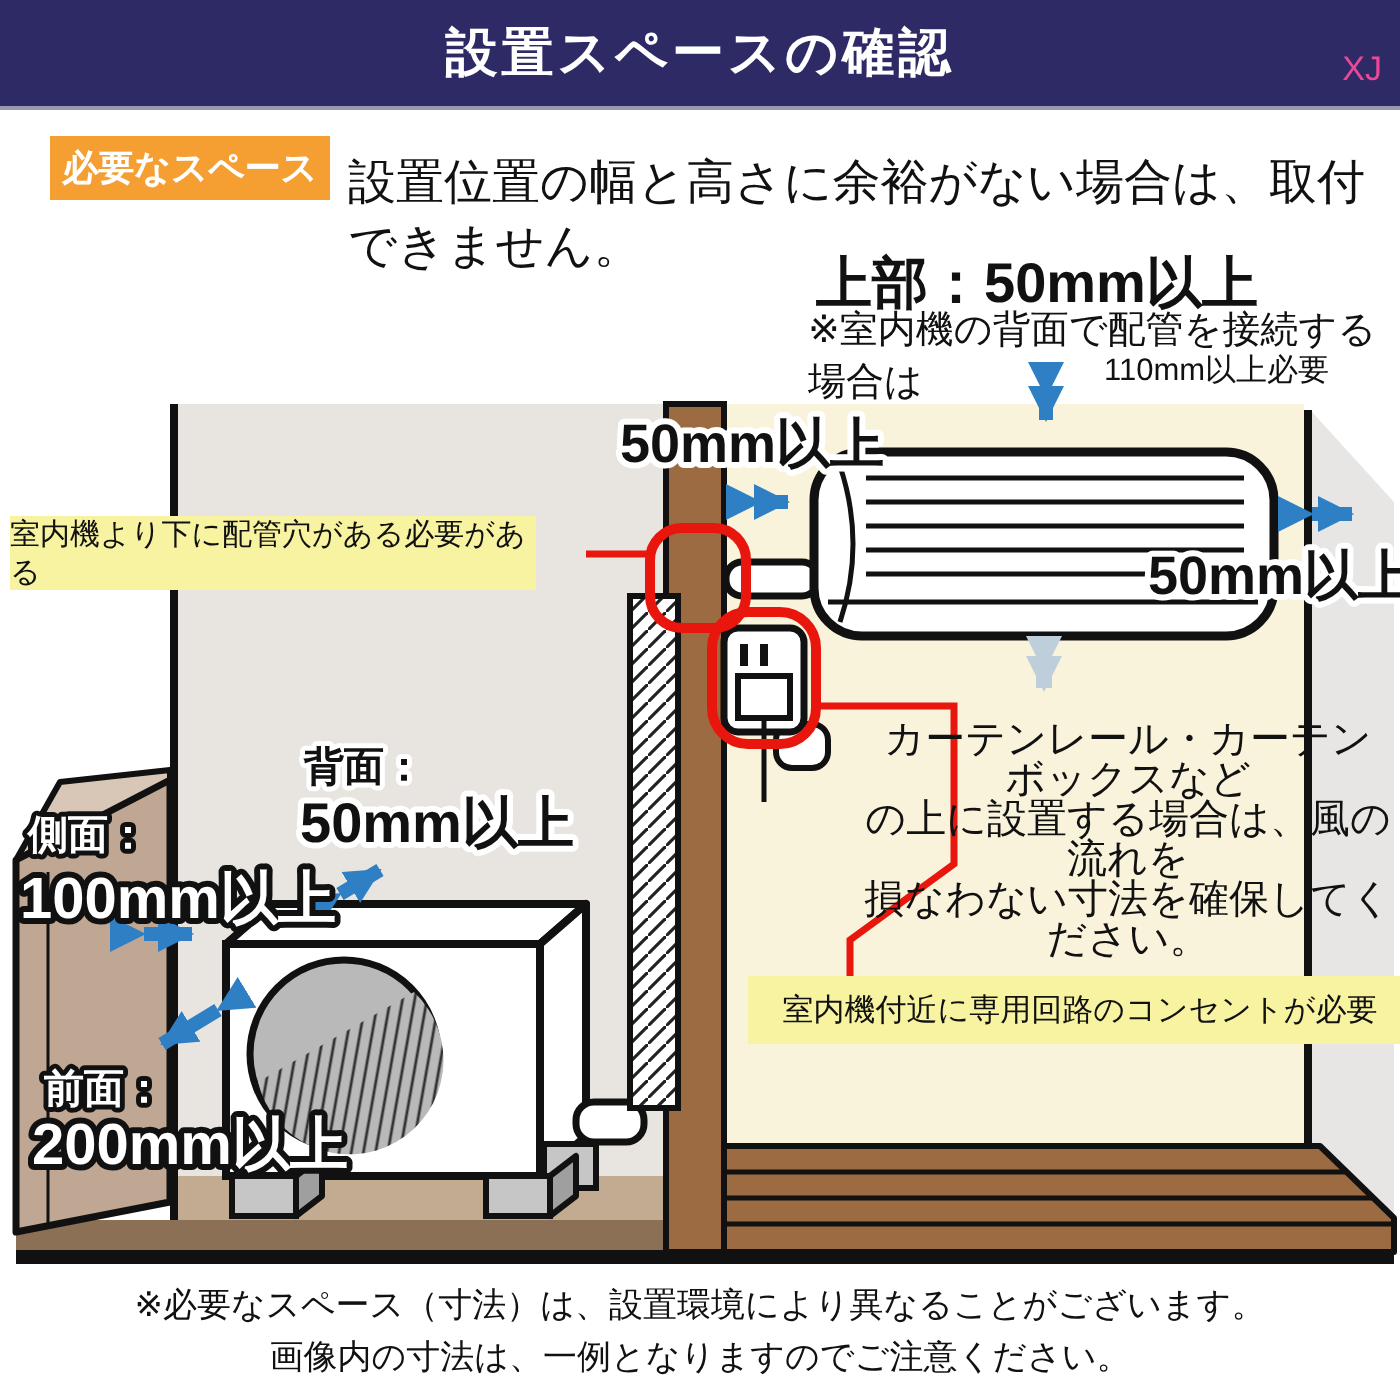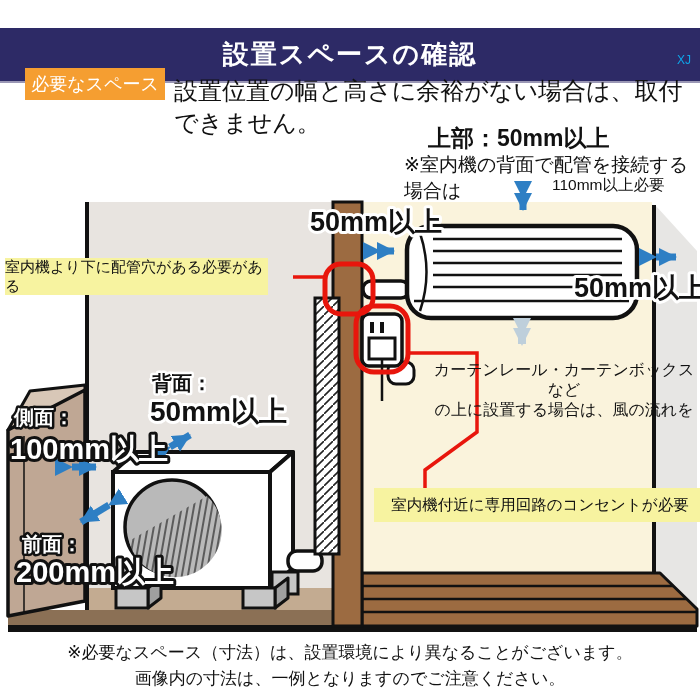--- a/index.html
+++ b/index.html
@@ -2,34 +2,34 @@
 <html style="--navy: #2d2a66; --orange: #f59e31; --yellow: #f7f3a0; --red: #e8160c; --blue: #2e7fc4; --lightblue: #becfdb; --cream: #faf3dc; --wallgray: #e8e4e0; --cornergray: #e7e6e4; --brown: #9c6b41; --groundtan: #c3ab91; --darkbrown: #8b7055; --slab: #bfa794; --slabtop: #d8c7b7; --fangray: #b9b9b9; --footgray: #c6c6c6;"><head>
 <meta charset="utf-8">
 <style>
   html,body{margin:0;padding:0;background:#fff;}
   #frame{position:relative;width:700px;height:700px;background:#fff;overflow:hidden;
          font-family:"Liberation Sans","DejaVu Sans",sans-serif;color:#111;}
   .abs{position:absolute;}
   
   #hdr{left:0;top:0;width:700px;height:53px;background:var(--navy);border-bottom:2px solid #9a97b5;}
   #hdr .t{width:100%;text-align:center;line-height:52px;color:#fff;font-size:26px;font-weight:bold;letter-spacing:2px;}
-  #hdr .code{position:absolute;right:9px;top:25px;color:#0ea5e9;font-size:12px;}
+  #hdr .code{position:absolute;right:9px;top:25px;color:#ec4899;font-size:17px;}
   
   #badge{left:25px;top:68px;width:140px;height:32px;background:var(--orange);color:#fff;
-         font-weight:normal;font-size:18px;text-align:center;line-height:32px;}
+         font-weight:bold;font-size:18px;text-align:center;line-height:32px;}
   #intro{left:174px;top:75px;font-size:24px;}
   
-  #tn-title{left:428px;top:123px;font-size:23px;font-weight:bold;}
+  #tn-title{left:408px;top:123px;font-size:28px;font-weight:bold;}
   #tn-1{left:404px;top:152px;font-size:19px;}
   #tn-2{left:552px;top:175px;font-size:15.5px;}
   
   .note{background:var(--yellow);display:flex;align-items:center;justify-content:center;}
   #c1{left:5px;top:258px;width:263px;height:37px;font-size:15px;}
   #c2{left:374px;top:488px;width:332px;height:34px;font-size:15.5px;}
-  #curtain{left:432px;top:360px;width:264px;text-align:center;font-size:16px;line-height:20px;}
+  #curtain{left:432px;top:360px;width:264px;text-align:center;font-size:20px;line-height:20px;}
   #curtain span{display:block;}
   
   .foot{left:0;width:700px;text-align:center;font-size:17px;}
   #f1{top:641px;} #f2{top:667px;}
   
   svg text{font-family:"Liberation Sans","DejaVu Sans",sans-serif;font-weight:bold;}
   .olb{fill:#111;stroke:#fff;stroke-linejoin:round;paint-order:stroke;}
   .olw{fill:#fff;stroke:#111;stroke-linejoin:round;paint-order:stroke;}
 </style>
 </head>
@@ -136,36 +136,37 @@
     <text x="310" y="231" font-size="27" class="olb" stroke-width="6">50mm以上</text>
     <text x="574" y="297" font-size="27" class="olb" stroke-width="6">50mm以上</text>
     <text x="152" y="390" font-size="20" class="olb" stroke-width="5">背面：</text>
     <text x="150" y="421" font-size="28" class="olb" stroke-width="6">50mm以上</text>
     <text x="14" y="424" font-size="20" class="olw" stroke-width="5">側面：</text>
     <text x="10" y="459" font-size="29" class="olw" stroke-width="6">100mm以上</text>
     <text x="22" y="551" font-size="20" class="olw" stroke-width="5">前面：</text>
     <text x="16" y="582" font-size="29" class="olw" stroke-width="6">200mm以上</text>
   </svg>
 
-  <div id="hdr" class="abs" style="z-index:2;margin-top:28px;">
+  <div id="hdr" class="abs" style="z-index:2;">
     <div class="t">設置スペースの確認</div>
     <span class="code">XJ</span>
   </div>
 
   <div id="badge" class="abs" style="z-index:2;">必要なスペース</div>
   <div id="intro" class="abs" style="z-index:2;">設置位置の幅と高さに余裕がない場合は、取付できません。</div>
 
   <div id="tn-title" class="abs" style="z-index:2;">上部：50mm以上</div>
   <div id="tn-1" class="abs" style="z-index:2;">※室内機の背面で配管を接続する場合は</div>
   <div id="tn-2" class="abs" style="z-index:2;">110mm以上必要</div>
 
   <div id="c1" class="abs note" style="z-index:2;">室内機より下に配管穴がある必要がある</div>
   <div id="c2" class="abs note" style="z-index:2;">室内機付近に専用回路のコンセントが必要</div>
 
   <div id="curtain" class="abs" style="z-index:2;">
     <span>カーテンレール・カーテンボックスなど</span>
     <span>の上に設置する場合は、風の流れを</span>
+    <span>損なわない寸法を確保してください。</span>
   </div>
 
   <div id="f1" class="abs foot" style="z-index:2;">※必要なスペース（寸法）は、設置環境により異なることがございます。</div>
   <div id="f2" class="abs foot" style="z-index:2;">画像内の寸法は、一例となりますのでご注意ください。</div>
 
 </div>
 
 </body></html>

